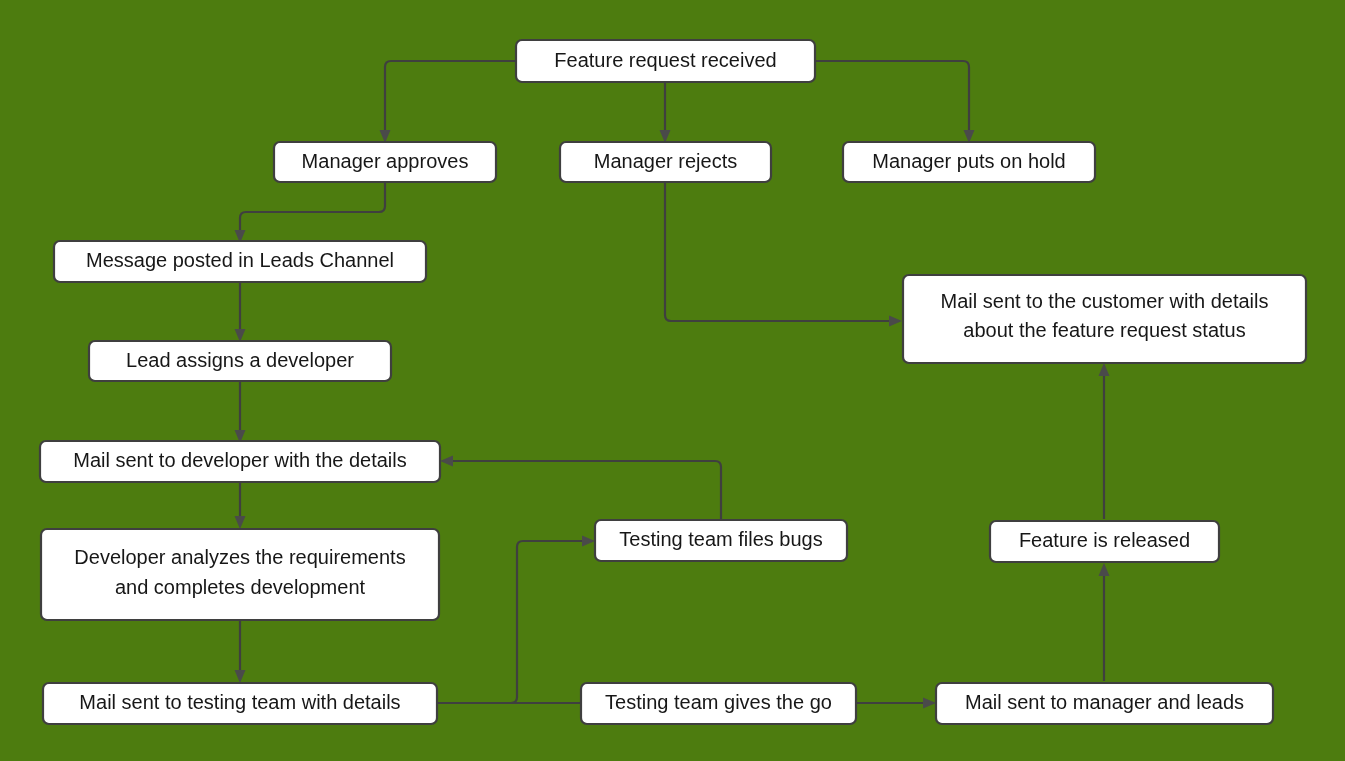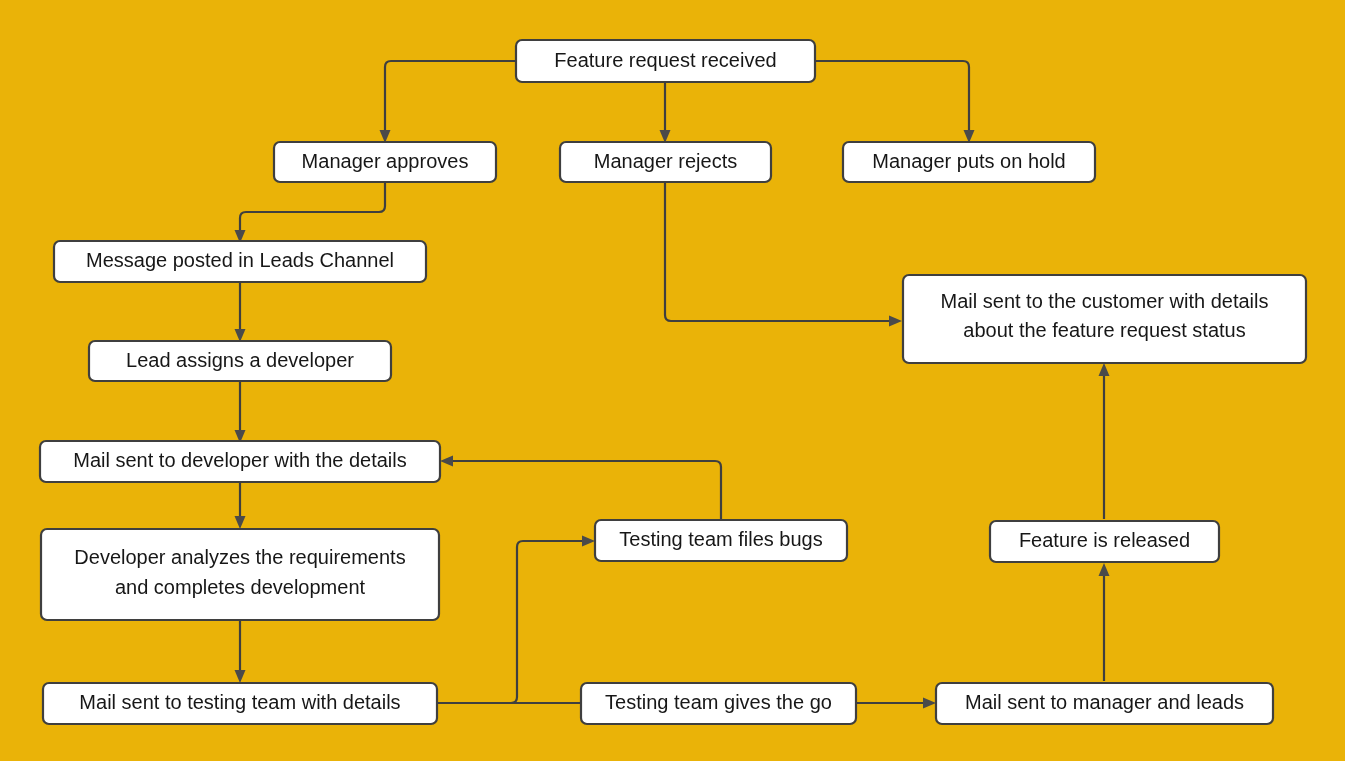--- a/index.html
+++ b/index.html
@@ -10,21 +10,21 @@
   body {
     width: 1345px;
     height: 761px;
     font-family: "Liberation Sans", sans-serif;
     overflow: hidden;
   }
   #flowchart-root {
     position: relative;
     width: 1345px;
     height: 761px;
-    background: #eab308;
+    background: #4d7c0f;
   }
   svg#diagram {
     display: block;
     width: 1345px;
     height: 761px;
   }
   .node-rect {
     fill: #ffffff;
     stroke: #3f3f3f;
     stroke-width: 2.2;

